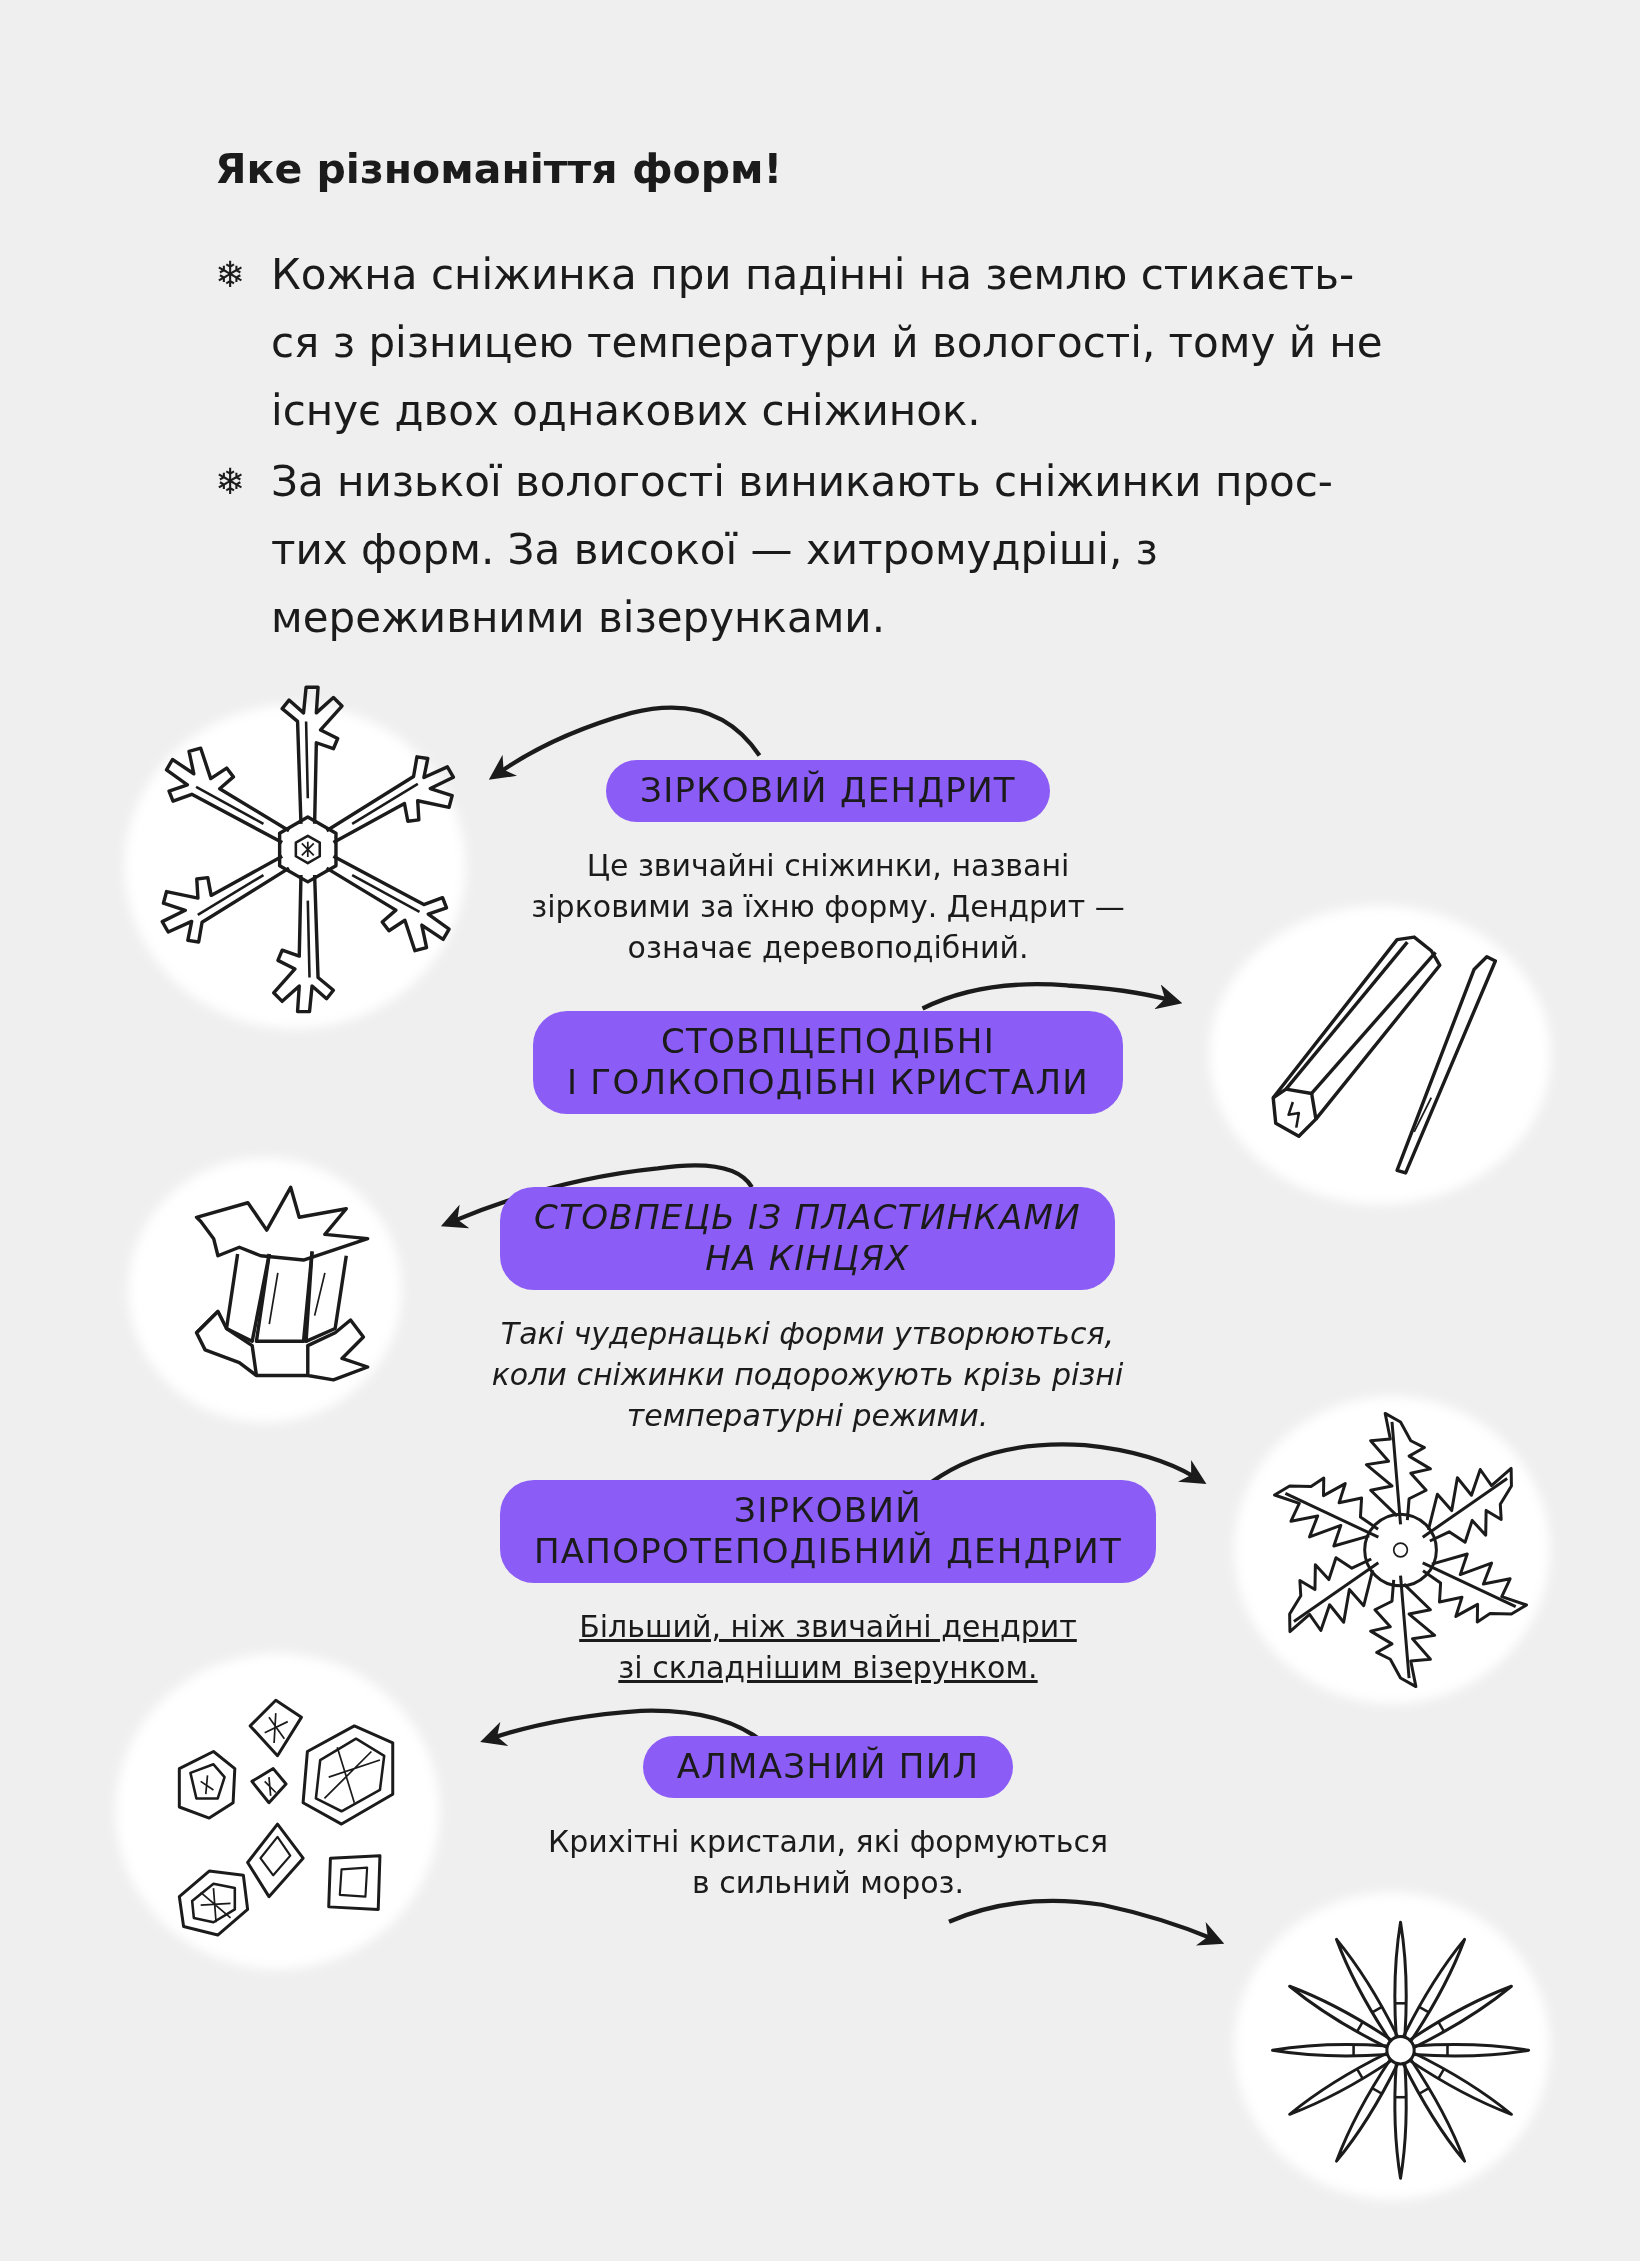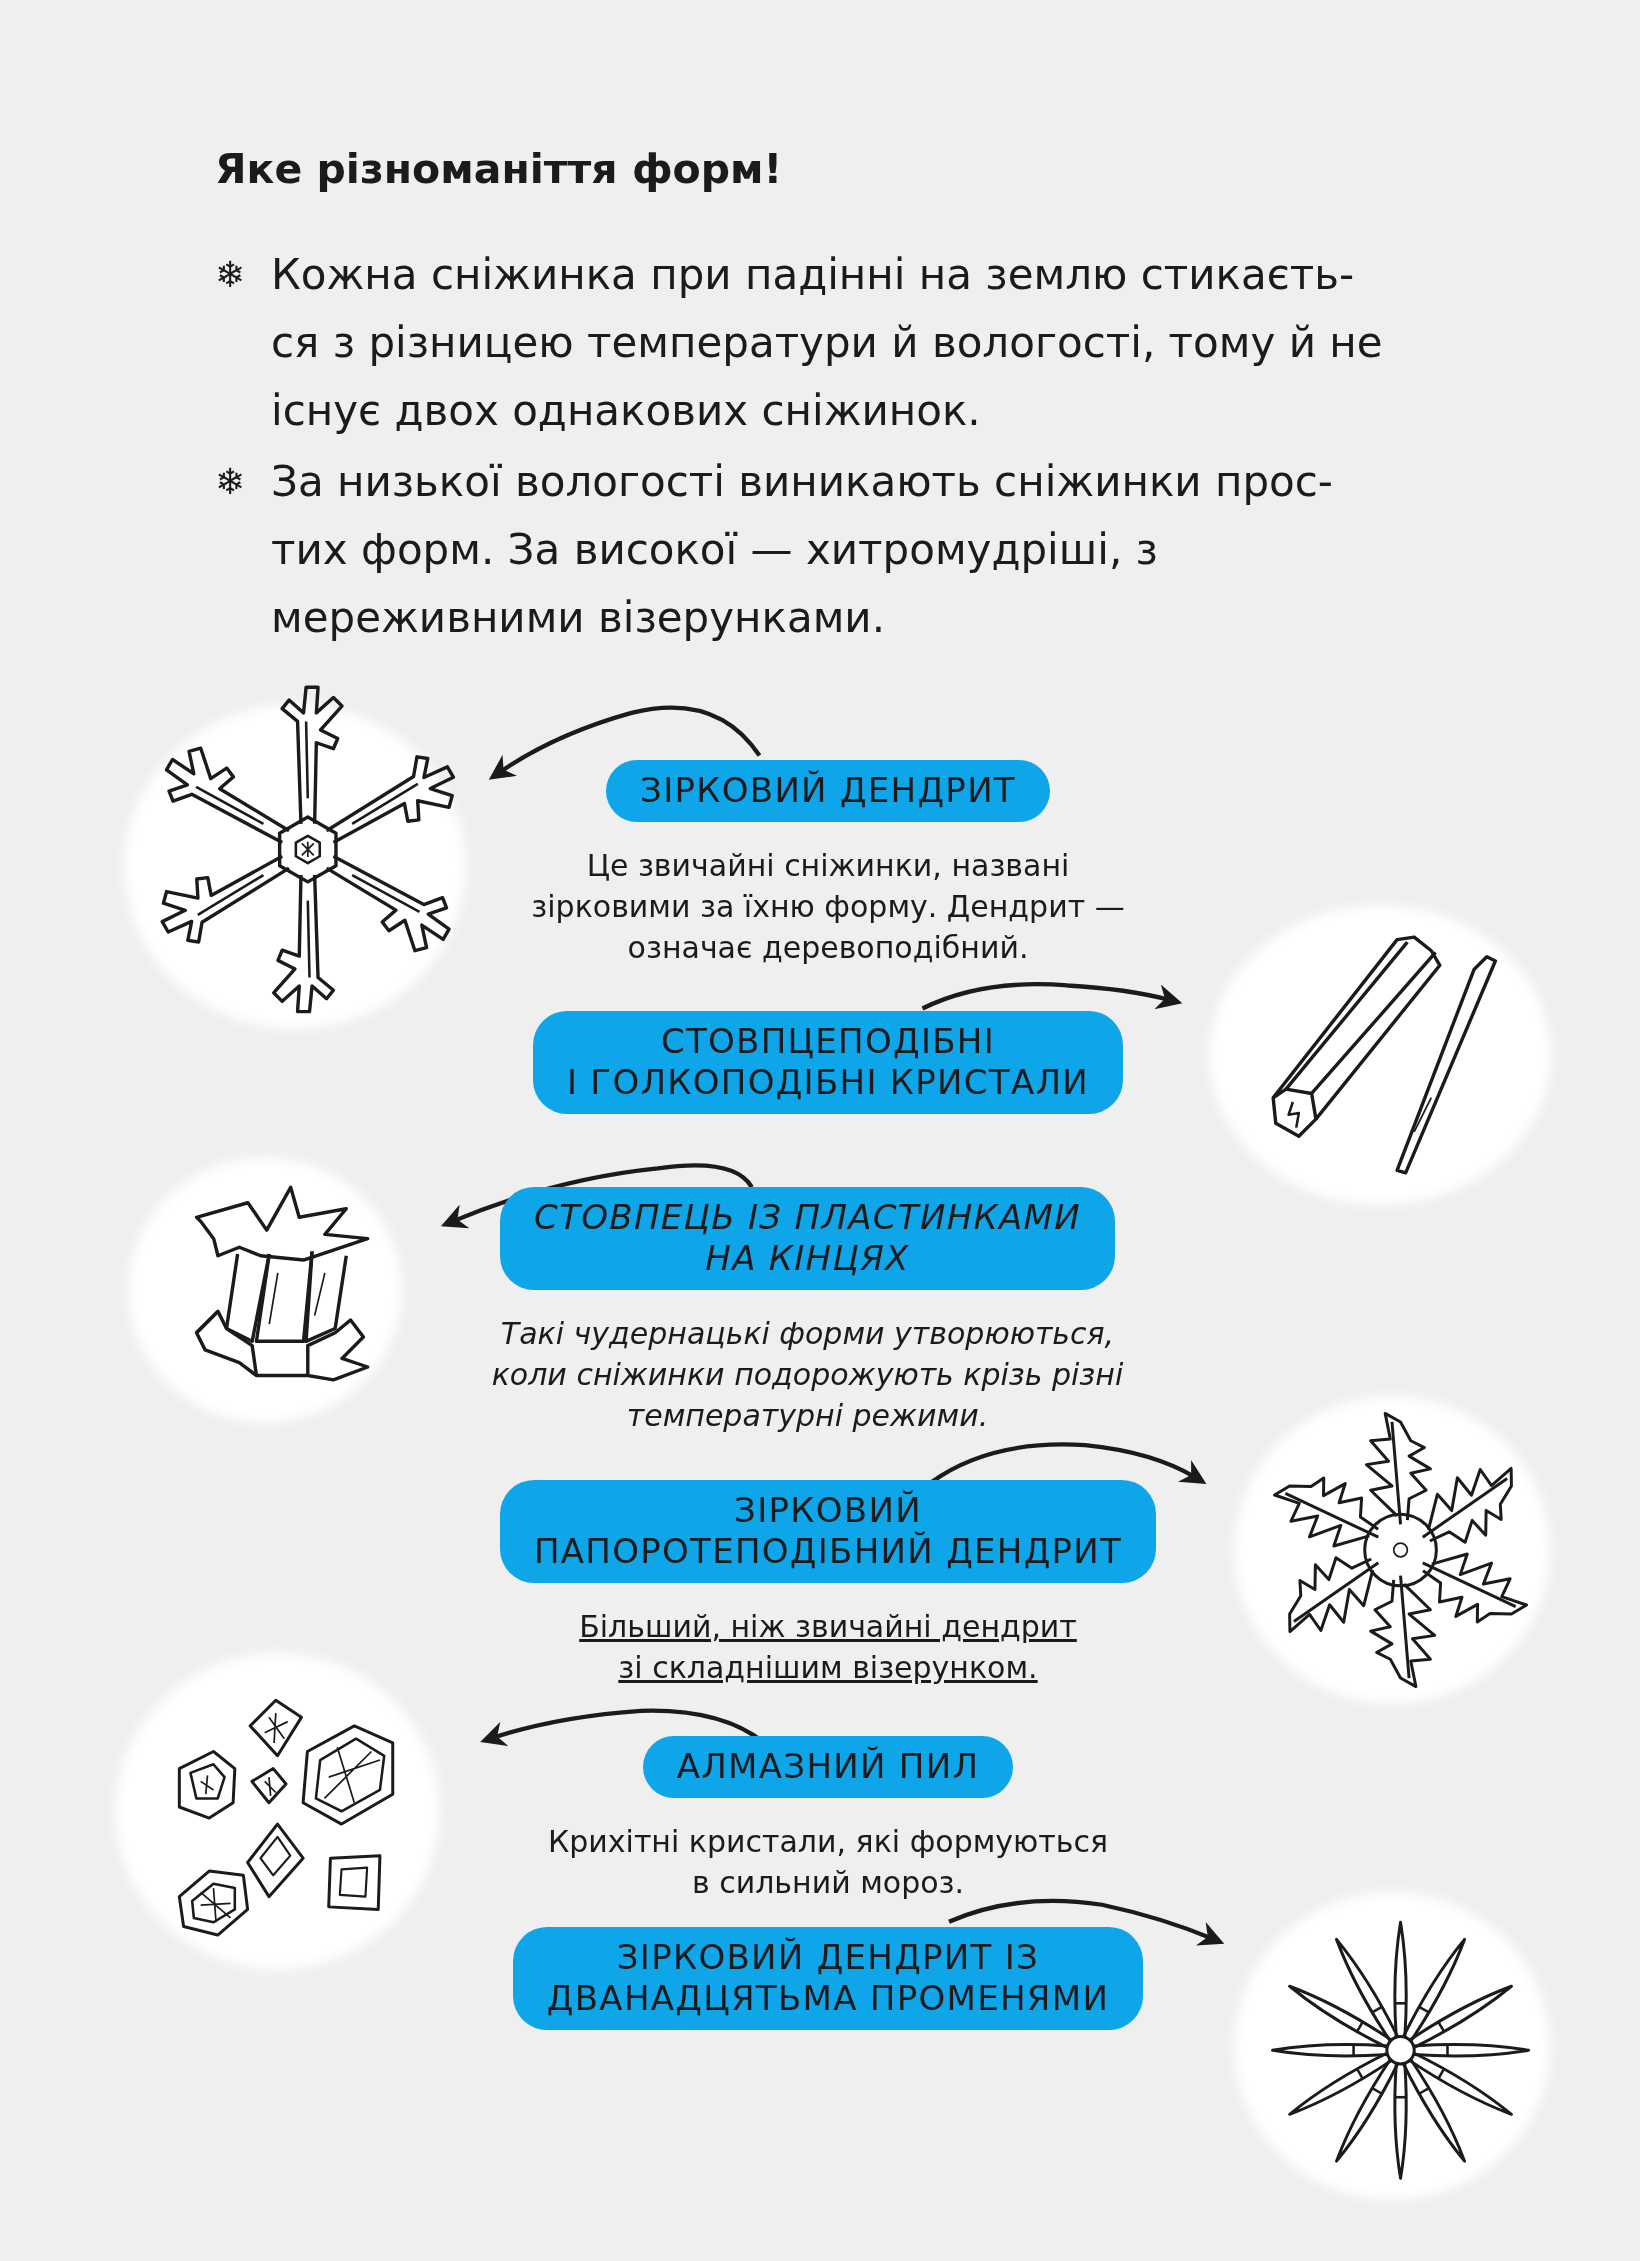--- a/index.html
+++ b/index.html
@@ -16,21 +16,21 @@
     font-size: 41px; font-weight: bold; letter-spacing: 0px;
     margin: 0;
   }
   .bullets { position: absolute; left: 215px; top: 241px; width: 1247px; }
   .bullet { position: relative; padding-left: 56px; font-size: 42px; line-height: 68px; margin-bottom: 3.4px; }
   .bullet-mark { position: absolute; left: 0; top: 0; font-size: 36px; line-height: 68px; font-weight: bold; }
   .bullet-text { white-space: pre-line; }
 
   .section { position: absolute; text-align: center; }
   .pill {
-    display: inline-block; background: #0ea5e9; border-radius: 34px;
+    display: inline-block; background: #8b5cf6; border-radius: 34px;
     font-size: 34px; line-height: 41px; letter-spacing: 1.3px;
     padding: 10.3px 34px; white-space: pre-line; color: #1b1b1b;
   }
   .desc {
     font-size: 30px; line-height: 41px; white-space: pre-line;
     margin-top: 23px; color: #1b1b1b;
   }
   .illus { position: absolute; }
   .arrow { position: absolute; overflow: visible; }
 </style>
@@ -228,16 +228,14 @@
 зі складнішим візерунком.</div>
 </div>
 
 <div class="section" style="left:495px; top:1736px; width:666px;">
   <div class="pill">АЛМАЗНИЙ ПИЛ</div>
   <div class="desc">Крихітні кристали, які формуються
 в сильний мороз.</div>
 </div>
 
 <div class="section" style="left:478px; top:1927px; width:700px;">
-  <div class="pill">ЗІРКОВИЙ ДЕНДРИТ ІЗ
-ДВАНАДЦЯТЬМА ПРОМЕНЯМИ</div>
 </div>
 
 
 </body></html>

